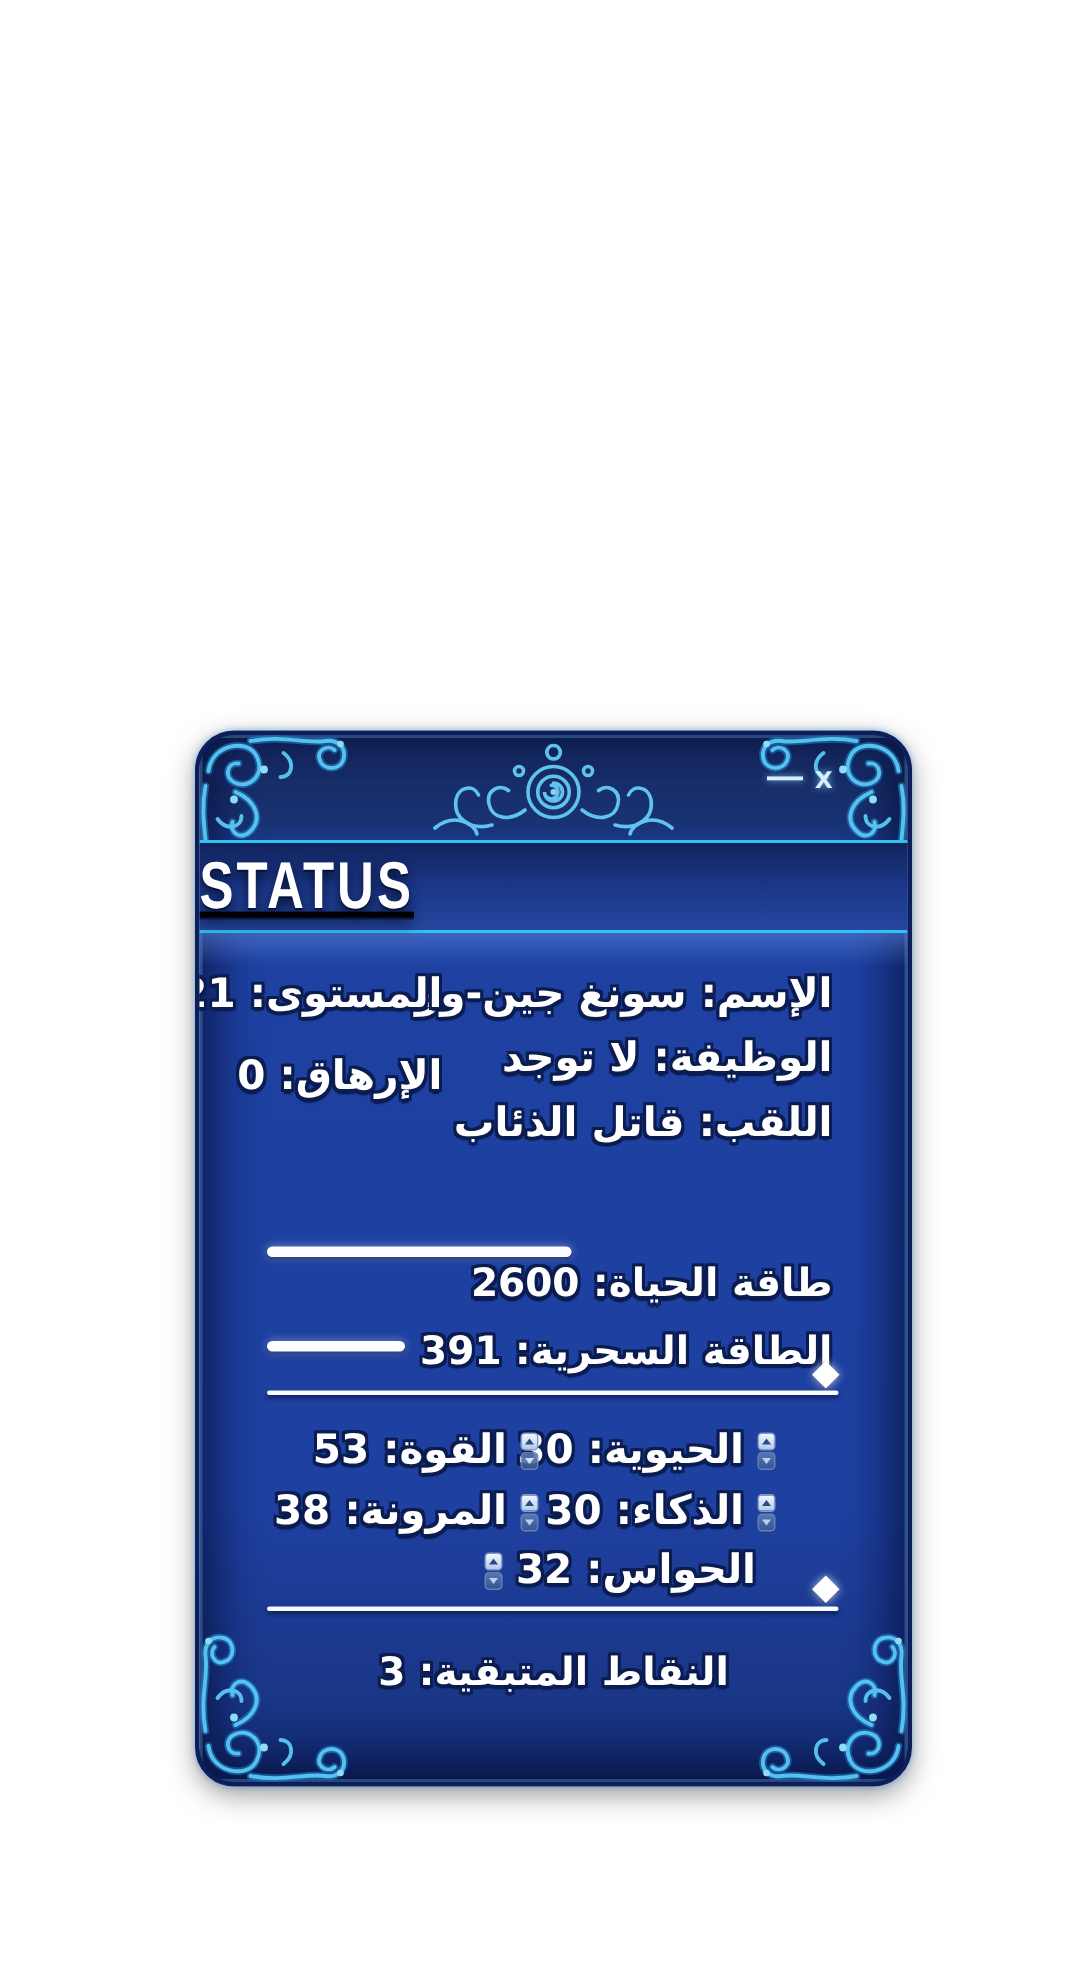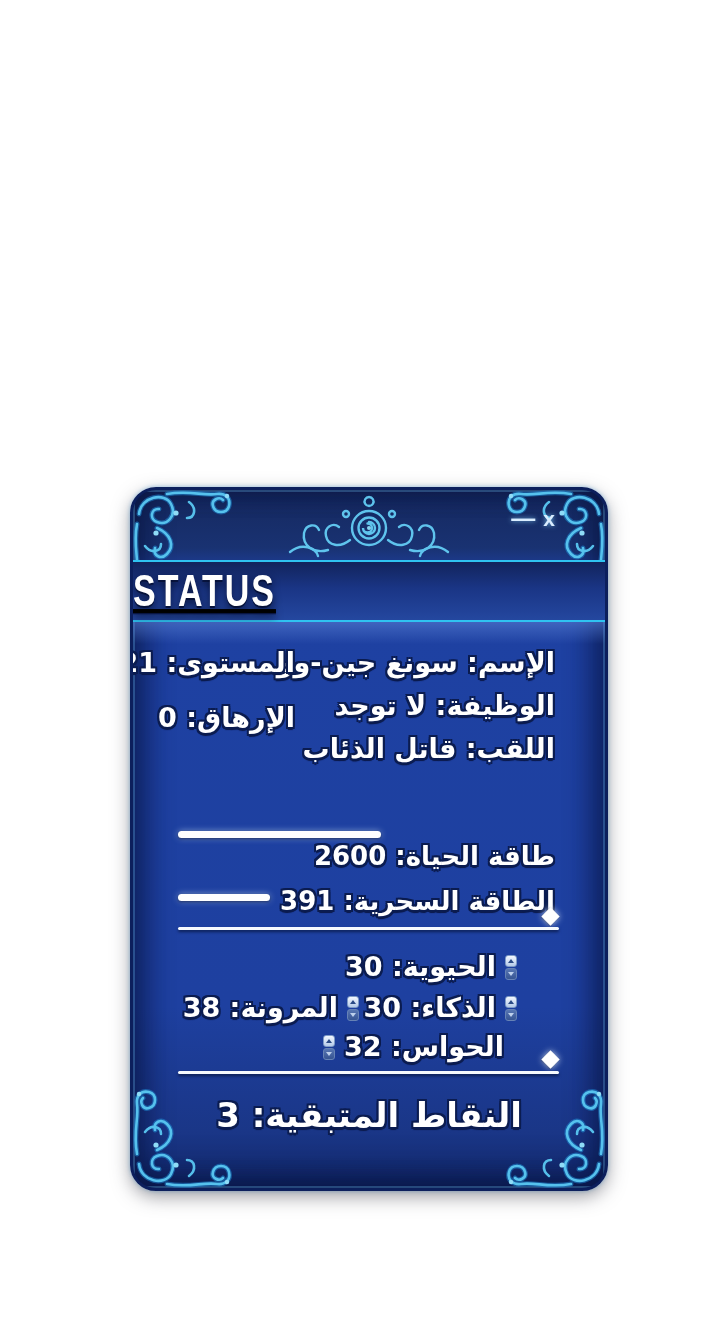--- a/index.html
+++ b/index.html
@@ -37,21 +37,21 @@
         background:linear-gradient(180deg,rgba(90,130,215,.55),rgba(90,130,215,0));}
   .status-title{color:#ffffff;font-family:"Liberation Sans",sans-serif;font-weight:bold;
         font-size:34px;letter-spacing:2px;transform:scaleY(1.3);
         text-shadow:0 3px 7px rgba(4,12,40,.9),0 1px 0 #0a1848;}
   
   .ar{position:absolute;color:#ffffff;font-weight:bold;white-space:nowrap;
       text-shadow:-2px -2px 0 #0b1c50,2px -2px 0 #0b1c50,-2px 2px 0 #0b1c50,2px 2px 0 #0b1c50,
                   -2px 0 0 #0b1c50,2px 0 0 #0b1c50,0 -2px 0 #0b1c50,0 3px 1px #0a1848;}
   .sz27{font-size:27px;line-height:34px;}
   .sz26{font-size:26px;line-height:34px;}
-  .points{font-size:34px;line-height:42px;left:0;right:0;text-align:center;}
+  .points{font-size:26px;line-height:42px;left:0;right:0;text-align:center;}
   
   .bar{position:absolute;height:7px;border-radius:4px;background:#fdfeff;
        box-shadow:0 1px 3px rgba(8,22,66,.7),0 0 6px rgba(215,240,255,.55);}
   .divider{position:absolute;left:45px;right:46px;height:3px;border-radius:2px;background:#f6fafe;
        box-shadow:0 2px 3px rgba(8,22,66,.8);}
   .diamond{position:absolute;width:13px;height:13px;background:#ffffff;transform:rotate(45deg);
        box-shadow:0 0 6px rgba(235,248,255,.8),0 1px 2px rgba(8,22,66,.7);}
   
   .stat{position:absolute;display:flex;align-items:center;gap:9px;direction:rtl;}
   .spinner{width:12px;height:25px;display:flex;flex-direction:column;gap:1px;flex:none;}
@@ -154,20 +154,27 @@
       <div class="diamond" style="top:420px;right:48px;"></div>
       <div class="divider" style="top:437px;"></div>
 
       <div class="stat" style="top:460px;right:88px;">
         <span class="spinner">
           <span class="sp-btn sp-up"></span>
           <span class="sp-btn sp-down"></span>
         </span>
         <span class="ar sz27" dir="rtl" style="position:static;text-align:center;">الحيوية: 30</span>
       </div>
+      <div class="stat" style="top:460px;right:246px;">
+        <span class="spinner">
+          <span class="sp-btn sp-up"></span>
+          <span class="sp-btn sp-down"></span>
+        </span>
+        <span class="ar sz27" dir="rtl" style="position:static;">القوة: 53</span>
+      </div>
       <div class="stat" style="top:501px;right:88px;justify-content:flex-end;">
         <span class="spinner">
           <span class="sp-btn sp-up"></span>
           <span class="sp-btn sp-down"></span>
         </span>
         <span class="ar sz27" dir="rtl" style="position:static;">الذكاء: 30</span>
       </div>
       <div class="stat" style="top:501px;right:246px;">
         <span class="spinner">
           <span class="sp-btn sp-up"></span>

